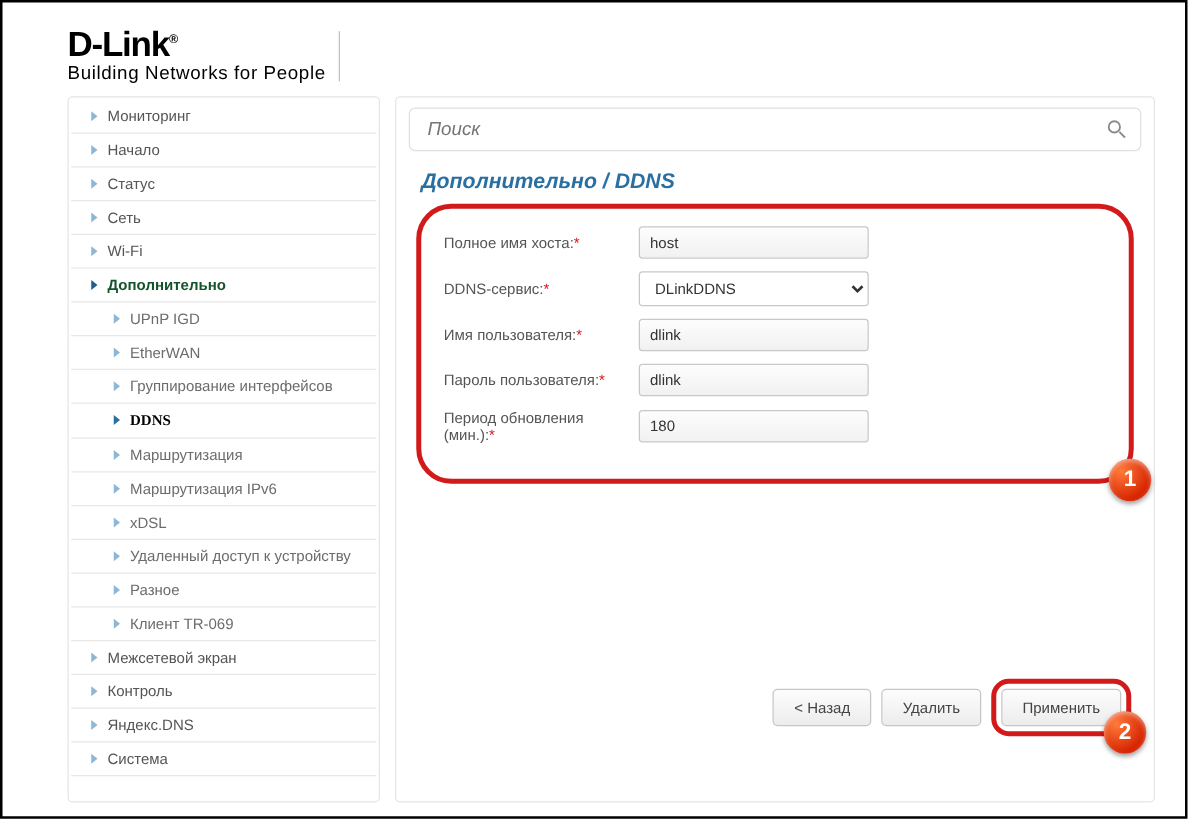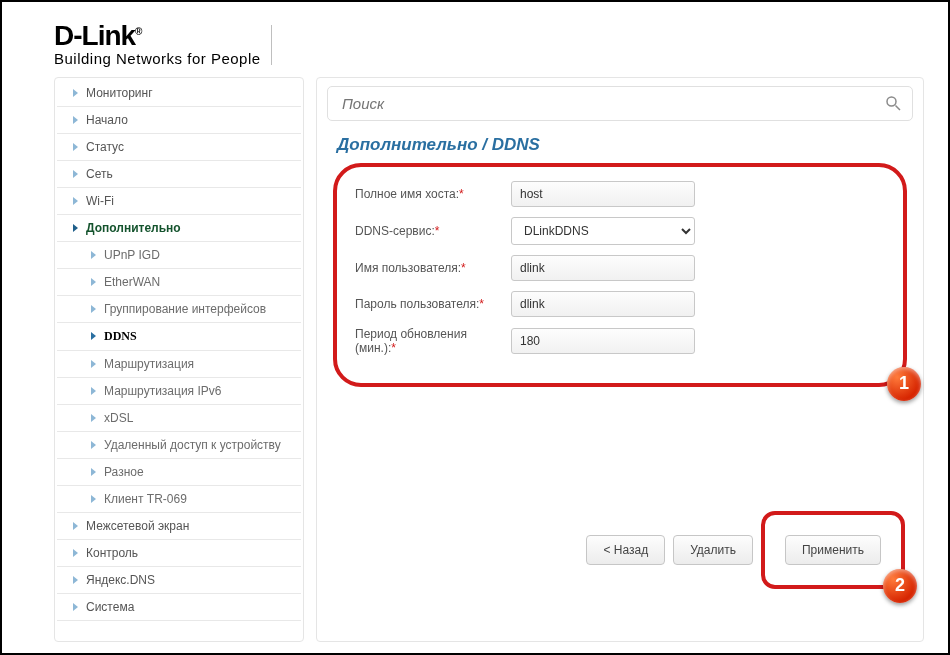--- a/index.html
+++ b/index.html
@@ -194,21 +194,21 @@
     border: 1px solid #c6c6c6;
     border-radius: 4px;
     background: linear-gradient(#fdfdfd,#ececec);
     font-size: 12px;
     color: #444;
     cursor: pointer;
   }
   .apply-wrap {
     border: 4px solid #d21a1a;
     border-radius: 14px;
-    padding: 20px;
+    padding: 4px;
     display: inline-flex;
   }
 
   
   .badge {
     position: absolute;
     width: 34px; height: 34px;
     border-radius: 50%;
     background: radial-gradient(circle at 30% 30%, #ff7a3a, #d62400 70%);
     box-shadow: 0 2px 4px rgba(0,0,0,0.4), inset 0 2px 4px rgba(255,255,255,0.5);

